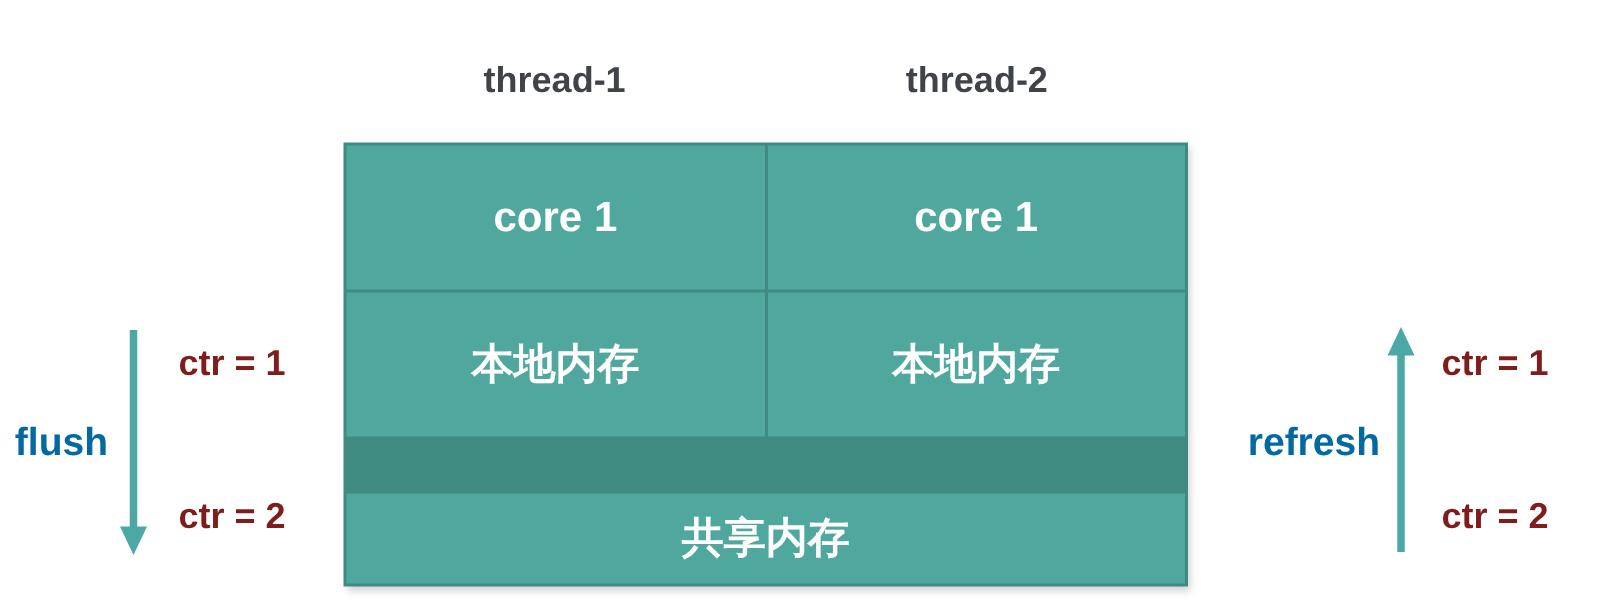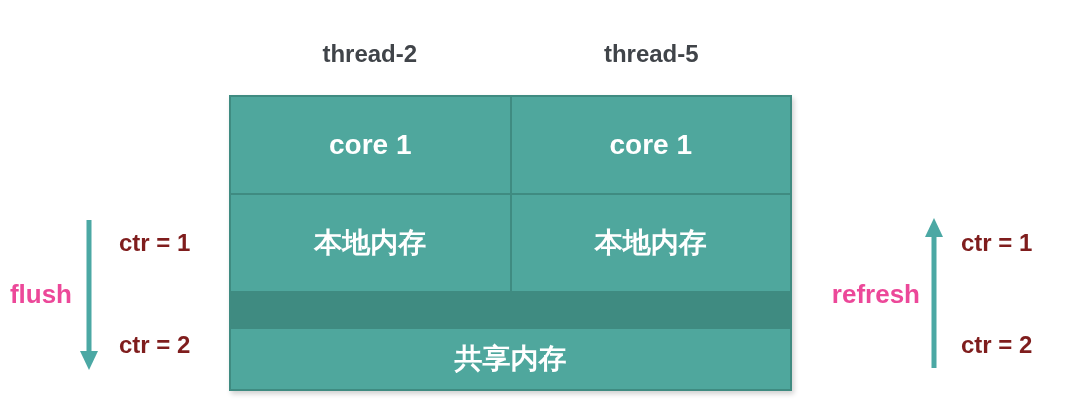--- a/index.html
+++ b/index.html
@@ -57,21 +57,21 @@
   }
   .mem-cell.shared {
     grid-column: 1 / span 2;
     margin-top: 36px;
   }
   
   .action-label {
     position: absolute;
     font-size: 26px;
     font-weight: 700;
-    color: #ec4899;
+    color: #0369a1;
     text-align: right;
   }
   .ctr-label {
     position: absolute;
     font-size: 24px;
     font-weight: 700;
     color: #7f1d1d;
     white-space: nowrap;
   }
   .arrow-svg {
@@ -88,22 +88,22 @@
   #refresh-arrow { left: 922px; top: 218px; }
   #refresh-ctr-1 { left: 961px; top: 229px; }
   #refresh-ctr-2 { left: 961px; top: 331px; }
 </style>
 </head>
 <body>
 
 <div class="canvas">
 
   <div class="thread-headers">
+    <div class="thread-header">thread-1</div>
     <div class="thread-header">thread-2</div>
-    <div class="thread-header">thread-5</div>
   </div>
 
   <div class="mem-table">
     <div class="mem-cell">core 1</div>
     <div class="mem-cell">core 1</div>
     <div class="mem-cell">本地内存</div>
     <div class="mem-cell">本地内存</div>
     <div class="mem-cell shared">共享内存</div>
   </div>
 

